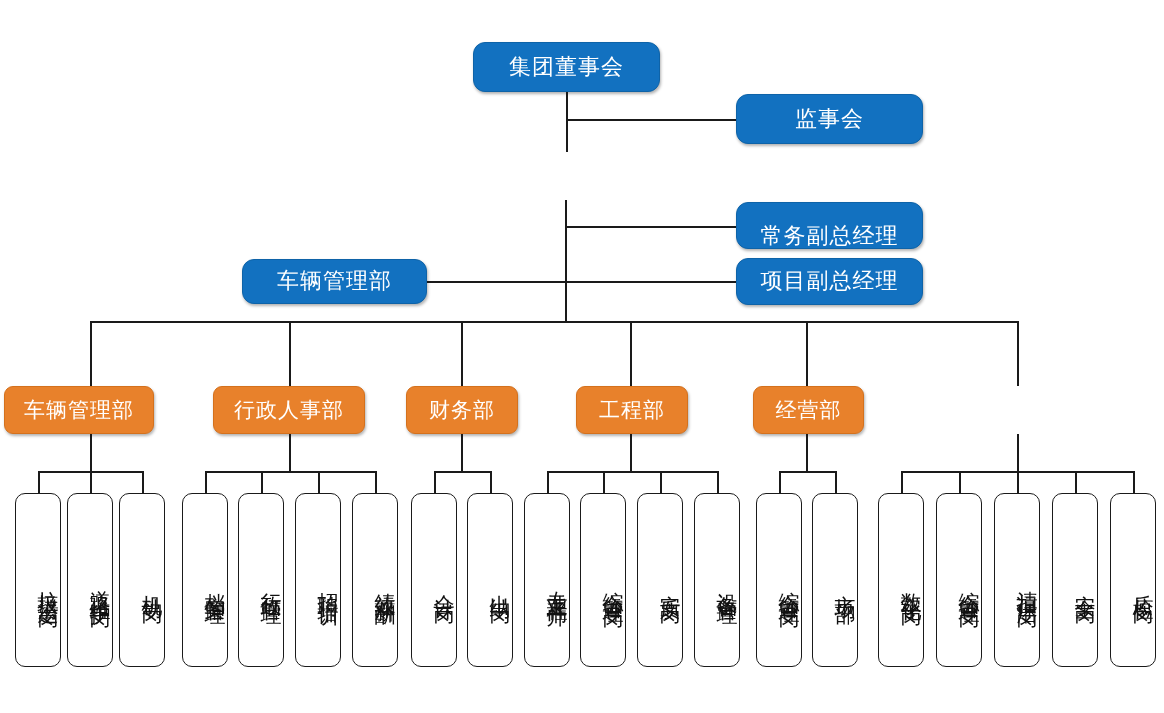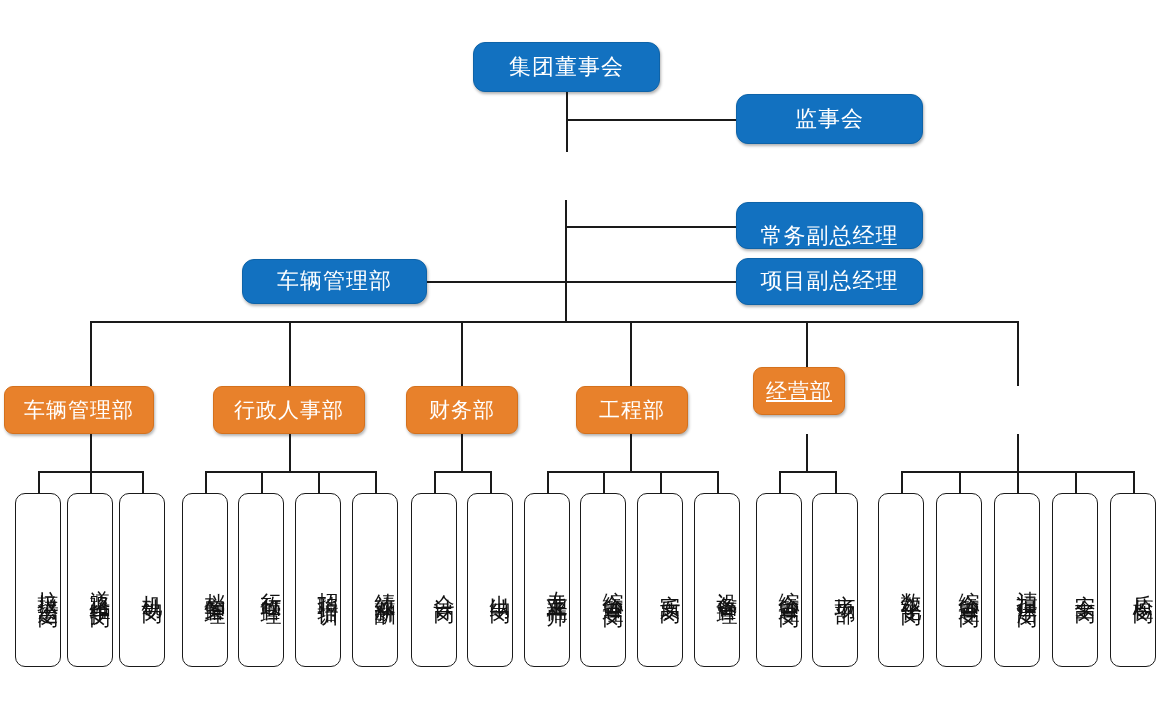--- a/index.html
+++ b/index.html
@@ -119,21 +119,21 @@
   </div>
   <div class="node orange" style="left:213px; top:386px; width:152px; height:48px;">
     <span>行政人事部</span>
   </div>
   <div class="node orange" style="left:576px; top:386px; width:112px; height:48px;">
     <span>工程部</span>
   </div>
   <div class="node orange" style="left:406px; top:386px; width:112px; height:48px;">
     <span>财务部</span>
   </div>
-  <div class="node orange" style="left:753px; top:367px; width:92px; height:48px;text-decoration:underline;">
+  <div class="node orange" style="left:753px; top:386px; width:111px; height:48px;">
     <span>经营部</span>
   </div>
 
   <div class="line v" style="left:90px; top:434px; width:1.5px; height:38px;"></div>
   <div class="line h" style="left:38px; top:471px; width:105px; height:1.5px;"></div>
   <div class="line v" style="left:38px; top:471px; width:1.5px; height:22px;"></div>
   <div class="line v" style="left:90px; top:471px; width:1.5px; height:22px;"></div>
   <div class="line v" style="left:142px; top:471px; width:1.5px; height:22px;"></div>
 
   <div class="line v" style="left:289px; top:434px; width:1.5px; height:38px;"></div>

